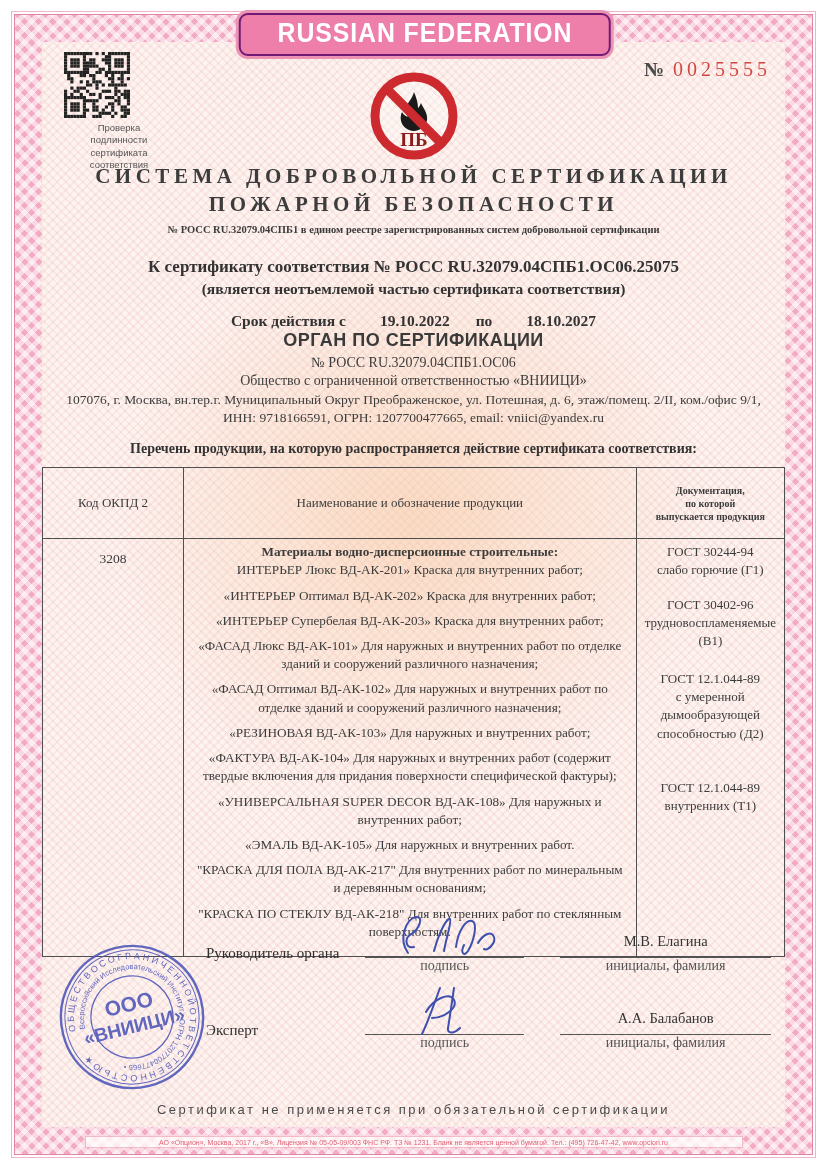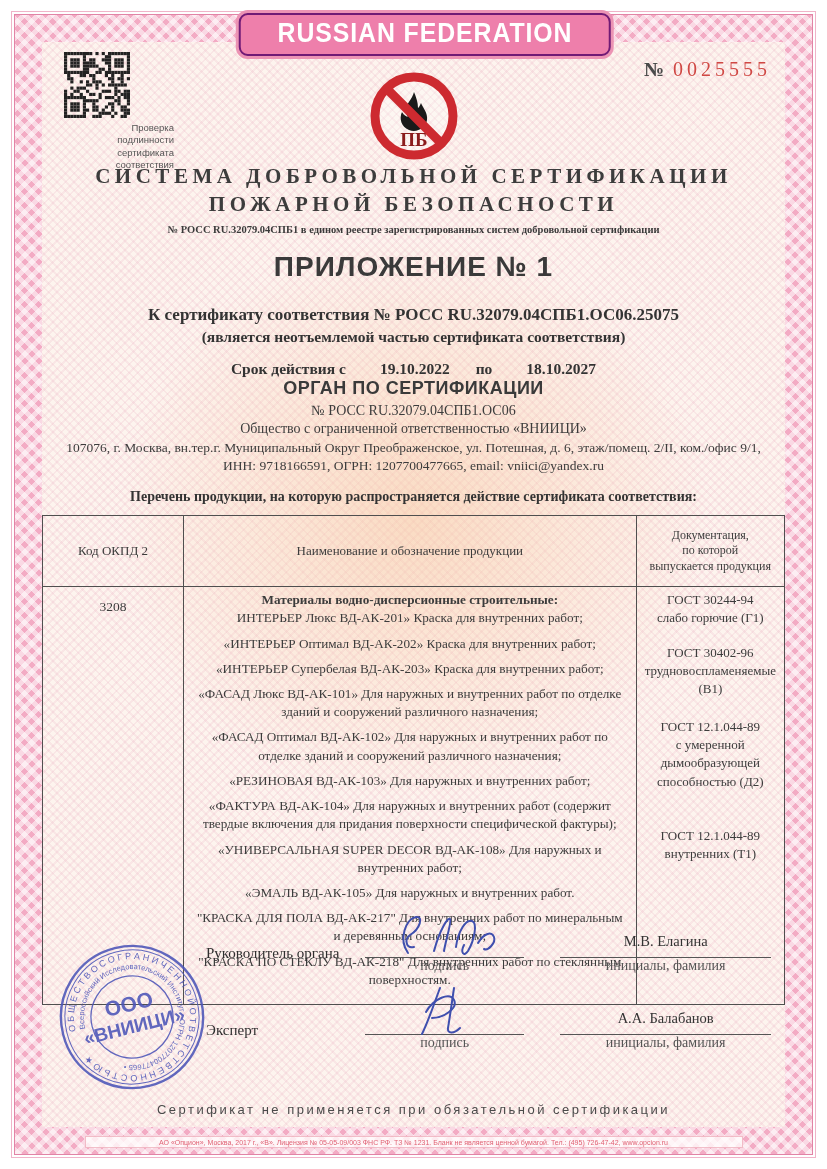--- a/index.html
+++ b/index.html
@@ -19,21 +19,21 @@
           repeating-linear-gradient(45deg, rgba(230,160,184,.16) 0 2px, rgba(0,0,0,0) 2px 6px),
           repeating-linear-gradient(-45deg, rgba(230,160,184,.16) 0 2px, rgba(0,0,0,0) 2px 6px);}
   .sans{font-family:"Liberation Sans",sans-serif;}
 
   .badge{position:absolute;z-index:5;top:13px;left:50%;transform:translateX(-50%);
          background:#ee7fab;border:2px solid #701a75;box-shadow:0 0 0 3px #ec93b4;border-radius:9px;
          padding:3px 24px 5px;white-space:nowrap;margin-left:11px;}
   .badge span{font-family:"Liberation Sans",sans-serif;font-weight:bold;font-size:27px;color:#fff;
          letter-spacing:1px;display:inline-block;transform:scale(.92,1.05);}
 
-  .qr-block{position:absolute;left:22px;top:10px;width:110px;text-align:right;}
+  .qr-block{position:absolute;left:22px;top:10px;width:110px;text-align:center;}
   .qr-block svg{display:block;}
   .qr-caption{font-family:"Liberation Sans",sans-serif;font-size:9.5px;color:#555;line-height:1.3;margin-top:4px;}
 
   .doc-number{position:absolute;right:14px;top:16px;font-size:20px;letter-spacing:2px;}
   .doc-number .nsign{color:#4a4a4a;font-weight:bold;}
   .doc-number .digits{color:#d04844;letter-spacing:4px;}
 
   .fire{position:absolute;left:50%;top:28px;transform:translateX(-50%);}
 
   .titles{padding-top:120px;text-align:center;}
@@ -49,21 +49,21 @@
   .org-header{font-family:"Liberation Sans",sans-serif;font-size:18px;font-weight:bold;color:#3a3a3a;
               letter-spacing:.5px;margin-top:0;}
   .org-number{font-size:14px;margin-top:4px;color:#3c3c3c;}
   .org-name{font-size:14px;margin-top:2px;color:#3c3c3c;}
   .org-address{font-size:13.5px;margin-top:2px;color:#3c3c3c;width:98%;margin-left:auto;margin-right:auto;line-height:1.35;}
   .products-intro{font-size:14px;font-weight:bold;color:#333;margin-top:14px;}
 
   table.products{width:100%;border-collapse:collapse;margin-top:10px;}
   table.products td,table.products th{border:1.5px solid #4f4f4f;}
   th.h1,th.h2{font-size:13px;font-weight:normal;color:#3c3c3c;}
-  th.h3{font-size:12px;font-weight:normal;color:#3c3c3c;line-height:1.3;padding:4px;margin-left:36px;}
+  th.h3{font-size:10px;font-weight:bold;color:#3c3c3c;line-height:1.3;padding:4px;margin-left:36px;}
   tr.hdr th{height:62px;}
   td.codecell{width:19%;vertical-align:top;text-align:center;padding-top:12px;font-size:13.5px;color:#3c3c3c;}
   td.prodcell{width:61%;vertical-align:top;padding:4px 10px 8px;}
   td.doccell{width:20%;vertical-align:top;text-align:center;padding:4px 4px 8px;font-size:13px;color:#3c3c3c;}
   .prodcell p{margin:0 0 7px;font-size:13.2px;line-height:1.38;color:#3c3c3c;}
   .prodcell .cat{font-weight:bold;margin-bottom:0;}
   .docblock{line-height:1.4;}
   .docblock.m1{margin-top:16px;}
   .docblock.m2{margin-top:20px;}
   .docblock.m3{margin-top:36px;}
@@ -355,21 +355,20 @@
       <line x1="19" y1="19" x2="73" y2="73" stroke="#cd2a30" stroke-width="9"></line>
       <text x="46" y="76" text-anchor="middle" font-family="Liberation Serif, serif" font-weight="bold" font-size="19" fill="#8b1c1c">ПБ</text>
     </svg>
 
     <div class="titles">
       <div class="main-title">
         <div>СИСТЕМА ДОБРОВОЛЬНОЙ СЕРТИФИКАЦИИ</div>
         <div>ПОЖАРНОЙ БЕЗОПАСНОСТИ</div>
       </div>
       <div class="registry">№ РОСС RU.32079.04СПБ1 в едином реестре зарегистрированных систем добровольной сертификации</div>
-      <div class="appendix">ПРИЛОЖЕНИЕ № 1</div>
 
       <div class="certline">К сертификату соответствия № РОСС RU.32079.04СПБ1.ОС06.25075</div>
       <div class="integral">(является неотъемлемой частью сертификата соответствия)</div>
       <div class="validity">
         <span>Срок действия с</span><span class="gap"></span><span>19.10.2022</span><span class="gap2"></span><span>по</span><span class="gap"></span><span>18.10.2027</span>
       </div>
 
       <div class="org-header sans">ОРГАН ПО СЕРТИФИКАЦИИ</div>
       <div class="org-number">№ РОСС RU.32079.04СПБ1.ОС06</div>
       <div class="org-name">Общество с ограниченной ответственностью «ВНИИЦИ»</div>

